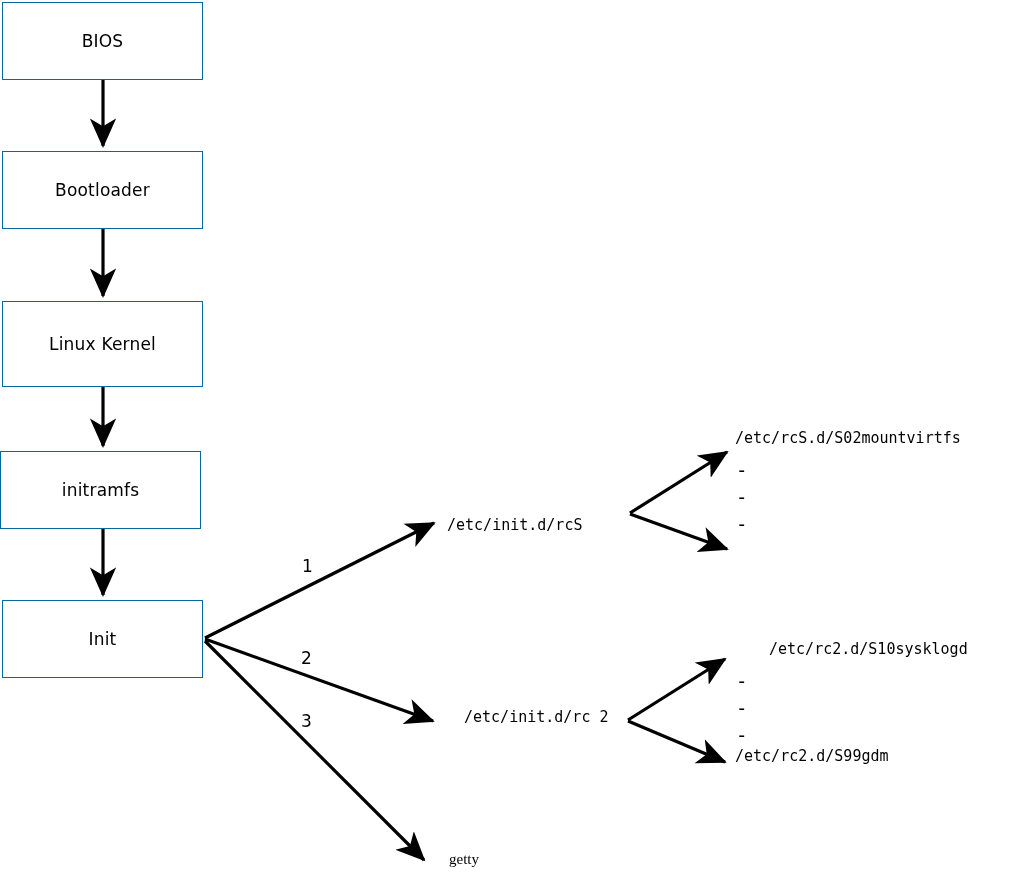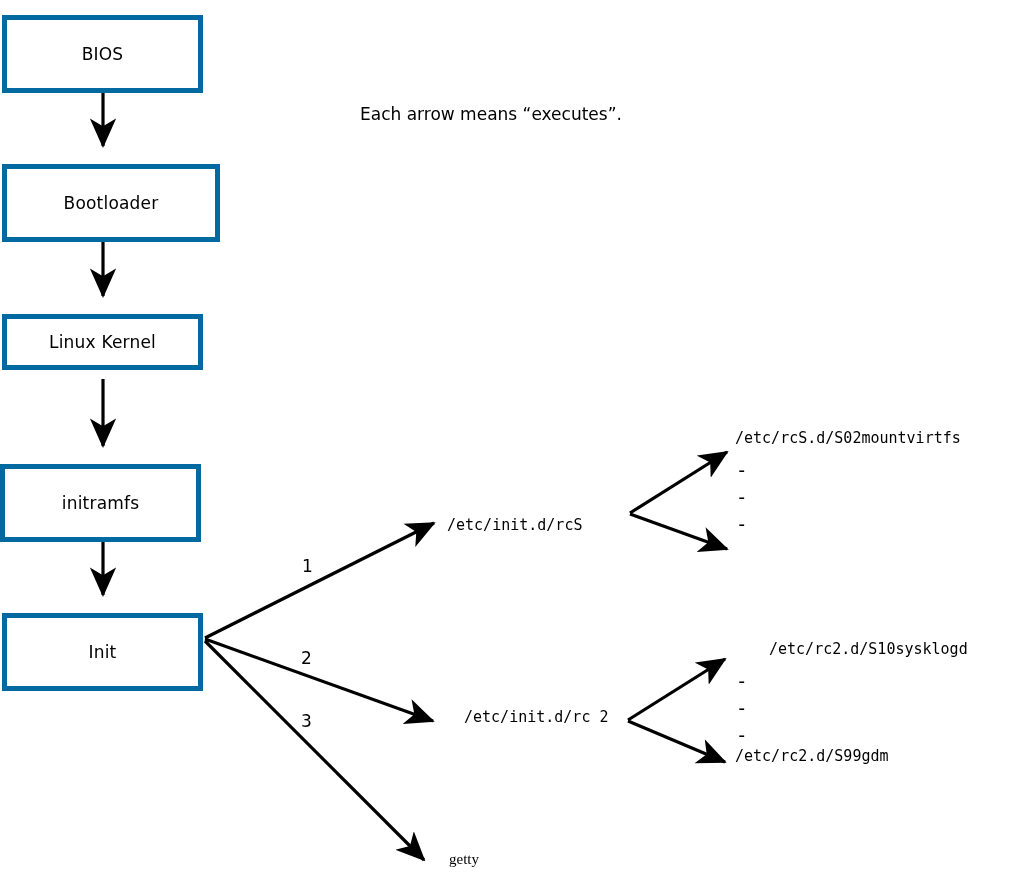--- a/index.html
+++ b/index.html
@@ -22,30 +22,29 @@
     top: 0;
     width: 1024px;
     height: 875px;
     pointer-events: none;
   }
 
   
   .proc-box {
     position: absolute;
     box-sizing: border-box;
-    border: 5px solid #0369a1;
+    border: 1px solid #0369a1;
     background: #ffffff;
     display: flex;
     align-items: center;
     justify-content: center;
     font-family: "DejaVu Sans", sans-serif;
     font-size: 17px;
     color: #000000;
     letter-spacing: 0.2px;
-    margin-top: 13px;
   }
 
   
   .mono-label {
     position: absolute;
     font-family: "DejaVu Sans Mono", monospace;
     font-size: 15px;
     color: #000000;
     white-space: nowrap;
     line-height: 1;
@@ -107,37 +106,36 @@
 
       <line x1="628" y1="720" x2="725" y2="659"></line>
       <line x1="628" y1="721" x2="725" y2="762"></line>
     </g>
   </svg>
 
   <div class="proc-box" style="left:2px; top:2px; width:201px; height:78px;">
     <span>BIOS</span>
   </div>
 
-  <div class="proc-box" style="left:2px; top:151px; width:218px; height:78px;">
+  <div class="proc-box" style="left:2px; top:151px; width:201px; height:78px;">
     <span>Bootloader</span>
   </div>
 
-  <div class="proc-box" style="left:2px; top:301px; width:201px; height:56px;">
+  <div class="proc-box" style="left:2px; top:301px; width:201px; height:86px;">
     <span>Linux Kernel</span>
   </div>
 
   <div class="proc-box" style="left:0; top:451px; width:201px; height:78px;">
     <span>initramfs</span>
   </div>
 
   <div class="proc-box" style="left:2px; top:600px; width:201px; height:78px;">
     <span>Init</span>
   </div>
 
-  <div class="caption" style="left:360px; top:106px;">Each arrow means “executes”.</div>
 
   <div class="edge-num" style="left:302px; top:558px;">1</div>
   <div class="edge-num" style="left:301px; top:650px;">2</div>
   <div class="edge-num" style="left:301px; top:713px;">3</div>
 
   <div class="mono-label" style="left:447px; top:518px;">/etc/init.d/rcS</div>
 
   <div class="mono-label" style="left:441px; top:710px;margin-left:23px;">/etc/init.d/rc 2</div>
 
   <div class="mono-label" style="left:449px; top:852px;font-family:Liberation Serif, serif;">getty</div>

